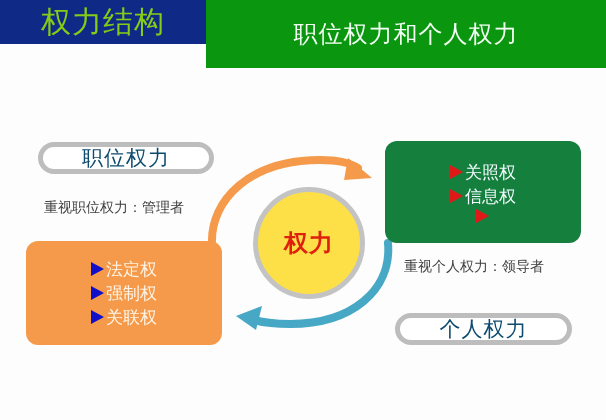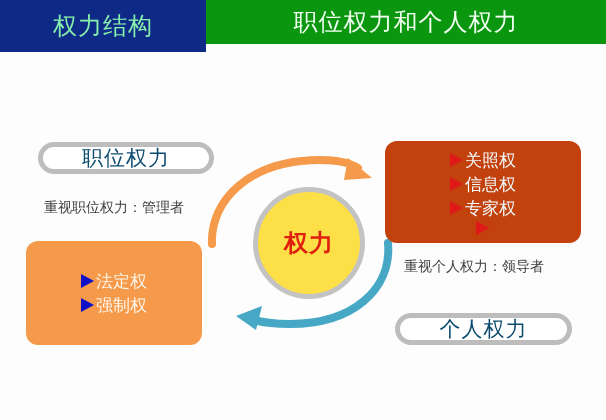--- a/index.html
+++ b/index.html
@@ -1,38 +1,38 @@
 <!DOCTYPE html>
 <html><head>
   <meta charset="utf-8">
   <style>
     * { margin: 0; padding: 0; box-sizing: border-box; }
     html, body { width: 606px; height: 420px; background: #fdfdfd; overflow: hidden; }
     body { position: relative; font-family: "DejaVu Sans", "Liberation Sans", sans-serif; }
 
     .header { position: absolute; top: 0; left: 0; width: 606px; height: 52px; display: flex; }
-    .header-left { width: 206px; height: 52px; background: #0e2a86; color: #86efac; font-size: 24px;
+    .header-left { width: 206px; height: 44px; background: #0e2a86; color: #84cc16; font-size: 30px;
       display: flex; align-items: center; justify-content: center; letter-spacing: 1px; }
-    .header-right { flex: 1; height: 44px; background: #0a960f; color: #f2fff2; font-size: 24px;
+    .header-right { flex: 1; height: 68px; background: #0a960f; color: #f2fff2; font-size: 24px;
       display: flex; align-items: center; justify-content: center; letter-spacing: 1px; }
 
     .pill { position: absolute; border: 5px solid #bdbdbd; border-radius: 20px; background: #fff;
       color: #0c4a6e; font-size: 21px; display: flex; align-items: center; justify-content: center;
       letter-spacing: 1px; }
     .pill-position { left: 38px; top: 142px; width: 176px; height: 32px; }
     .pill-personal { left: 395px; top: 313px; width: 177px; height: 32px; }
 
     .caption { position: absolute; font-size: 14px; color: #404040; white-space: nowrap; }
     .caption-position { left: 44px; top: 199px; }
     .caption-personal { left: 404px; top: 258px; }
 
     .box { position: absolute; border-radius: 12px; display: flex; flex-direction: column;
       align-items: center; justify-content: center; gap: 2px; }
-    .box-orange { left: 26px; top: 241px; width: 176px; height: 104px; background: #f59a4a; }
-    .box-blue { left: 385px; top: 141px; width: 196px; height: 102px; background: #c2410c; }
+    .box-orange { left: 26px; top: 241px; width: 196px; height: 104px; background: #f59a4a; }
+    .box-blue { left: 385px; top: 141px; width: 196px; height: 102px; background: #15803d; }
     .box-item { display: flex; align-items: center; font-size: 17px; color: #fff4e6; line-height: 22px; }
     .box-blue .box-item { color: #f3fbff; }
     .tri { width: 0; height: 0; border-top: 7px solid transparent; border-bottom: 7px solid transparent;
       border-left: 13px solid #1010c8; margin-right: 2px; }
     .tri-red { border-left-color: #e01818; }
 
     .diagram-svg { position: absolute; left: 0; top: 0; width: 606px; height: 420px; }
 
     .center-circle { position: absolute; left: 253px; top: 187px; width: 112px; height: 112px;
       border-radius: 50%; background: #fde047; border: 5px solid #c3c3c3;
@@ -61,34 +61,34 @@
 
 <div class="box box-orange">
   <div class="box-item">
     <span class="tri"></span>
     <span>法定权</span>
   </div>
   <div class="box-item">
     <span class="tri"></span>
     <span>强制权</span>
   </div>
+  <div class="box-item">
+    <span class="tri"></span>
+    <span>关联权</span>
+  </div>
 </div>
 
 <div class="box box-blue">
   <div class="box-item">
     <span class="tri tri-red"></span>
     <span>关照权</span>
   </div>
   <div class="box-item">
     <span class="tri tri-red"></span>
     <span>信息权</span>
-  </div>
-  <div class="box-item">
-    <span class="tri tri-red"></span>
-    <span>专家权</span>
   </div>
   <div class="box-item">
     <span class="tri tri-red"></span>
   </div>
 </div>
 
 <div class="caption caption-personal">重视个人权力：领导者</div>
 <div class="pill pill-personal">个人权力</div>
 
 <div class="center-circle">

